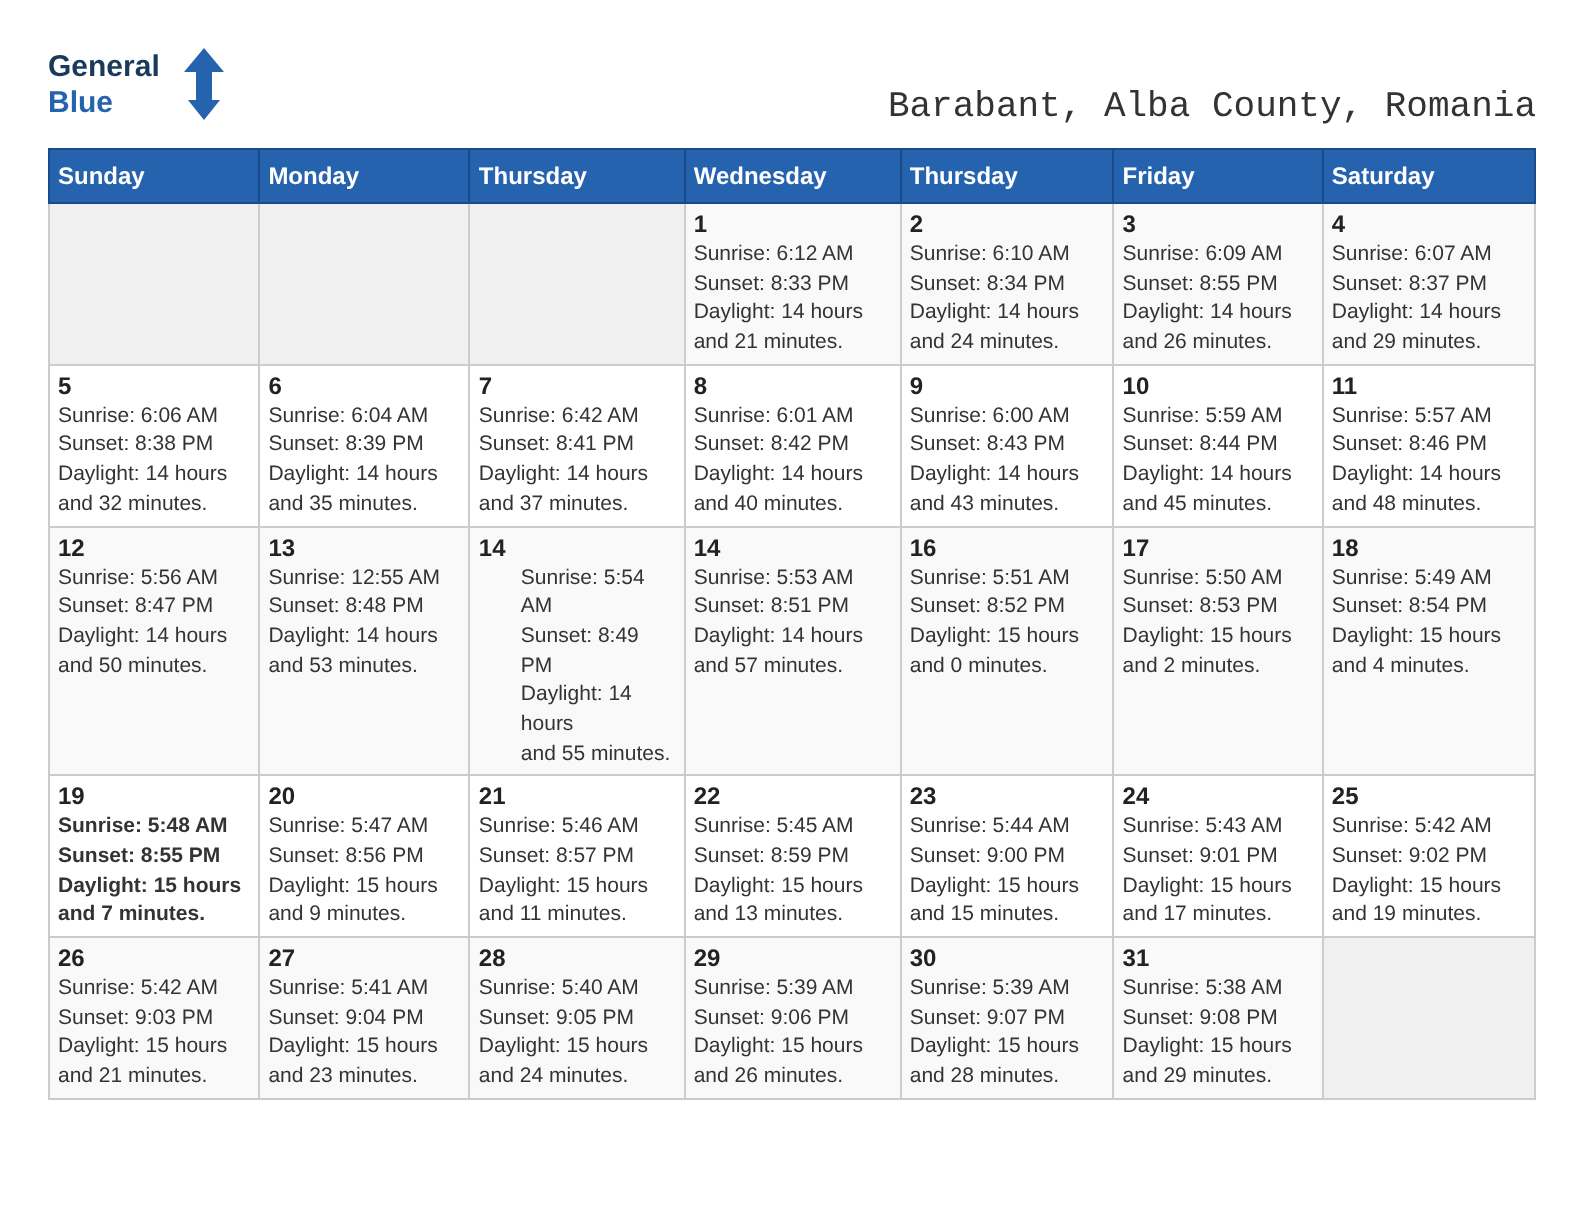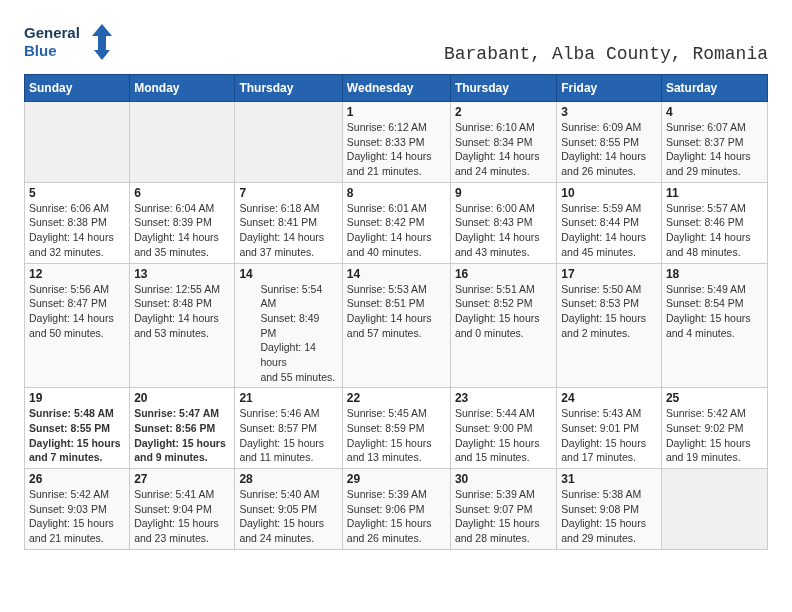--- a/index.html
+++ b/index.html
@@ -148,21 +148,21 @@
         </td>
         <td>
           <span class="day-num">6</span>
           <div class="day-info" style="white-space: pre-line;">Sunrise: 6:04 AM
 Sunset: 8:39 PM
 Daylight: 14 hours
 and 35 minutes.</div>
         </td>
         <td>
           <span class="day-num">7</span>
-          <div class="day-info" style="white-space: pre-line;">Sunrise: 6:18 AM
+          <div class="day-info" style="white-space: pre-line;">Sunrise: 6:42 AM
 Sunset: 8:41 PM
 Daylight: 14 hours
 and 37 minutes.</div>
         </td>
         <td>
           <span class="day-num">8</span>
           <div class="day-info" style="white-space: pre-line;">Sunrise: 6:01 AM
 Sunset: 8:42 PM
 Daylight: 14 hours
 and 40 minutes.</div>
@@ -243,21 +243,21 @@
       <tr>
         <td>
           <span class="day-num">19</span>
           <div class="day-info" style="white-space: pre-line; font-weight: bold;">Sunrise: 5:48 AM
 Sunset: 8:55 PM
 Daylight: 15 hours
 and 7 minutes.</div>
         </td>
         <td>
           <span class="day-num">20</span>
-          <div class="day-info" style="white-space: pre-line; font-weight: bold;">Sunrise: 5:47 AM
+          <div class="day-info" style="white-space: pre-line;">Sunrise: 5:47 AM
 Sunset: 8:56 PM
 Daylight: 15 hours
 and 9 minutes.</div>
         </td>
         <td>
           <span class="day-num">21</span>
           <div class="day-info" style="white-space: pre-line;">Sunrise: 5:46 AM
 Sunset: 8:57 PM
 Daylight: 15 hours
 and 11 minutes.</div>

